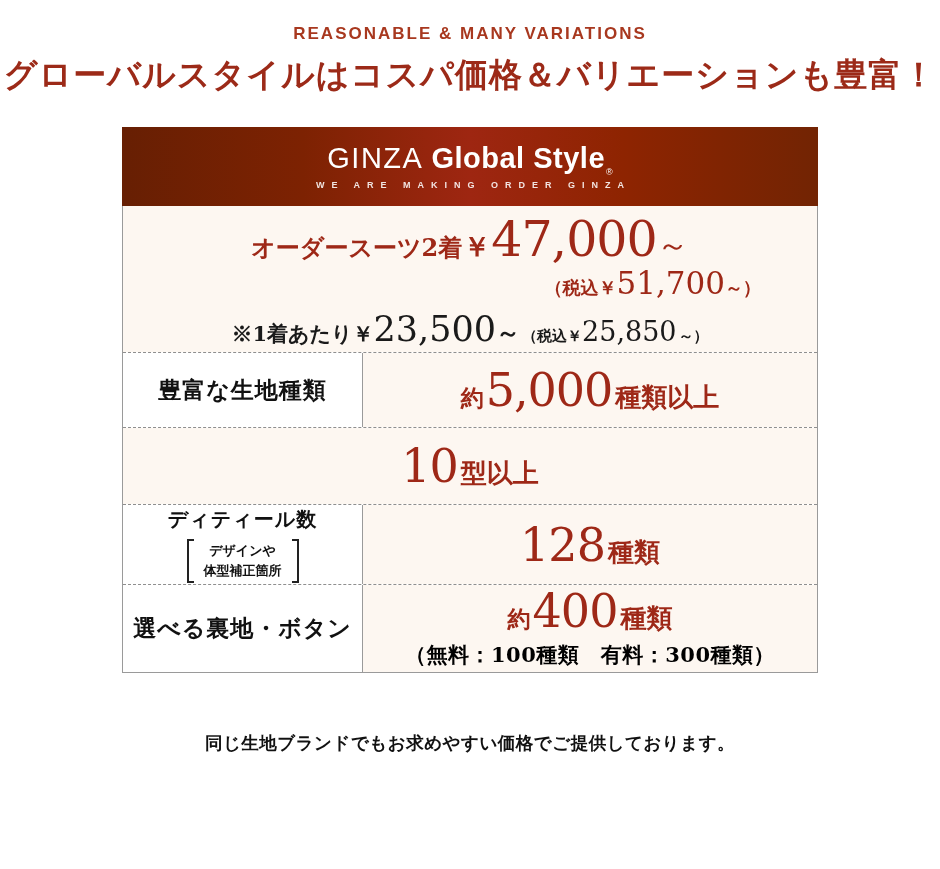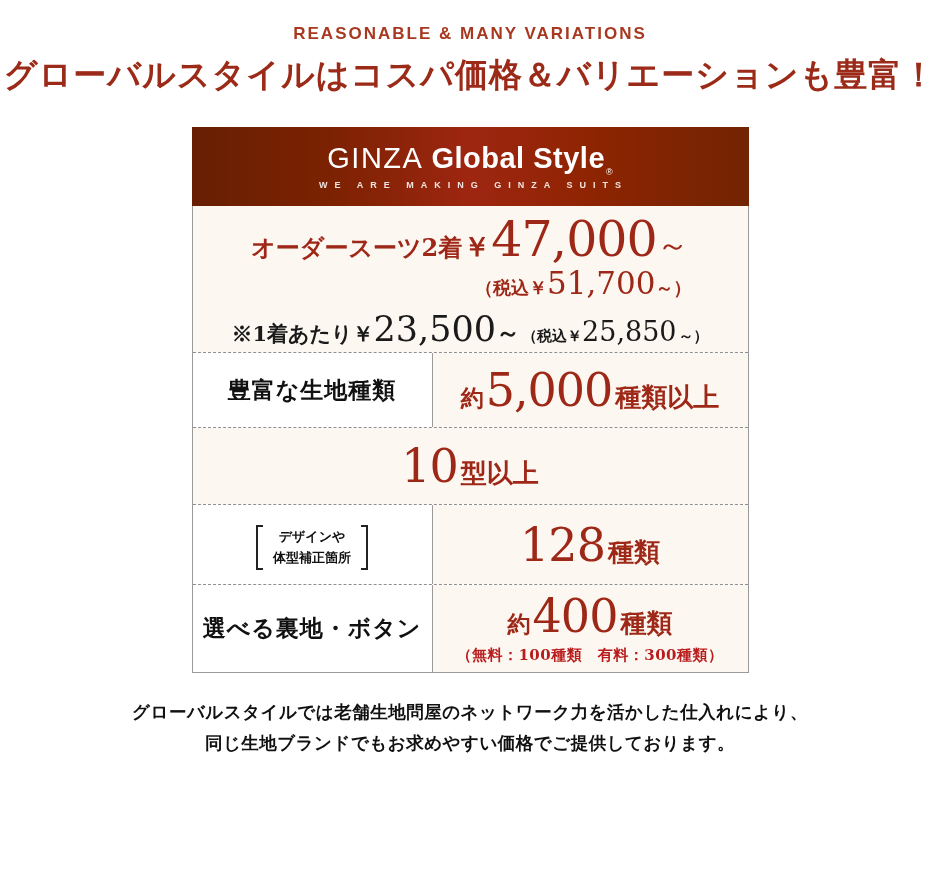--- a/index.html
+++ b/index.html
@@ -18,21 +18,21 @@
     font-weight:bold; font-size:17px; letter-spacing:2px;
     color:#a8381f;
   }
   .headline {
     margin-top:9px; text-align:center;
     font-size:33px; font-weight:bold; letter-spacing:1px;
     color:#9c2a18;
   }
 
   
-  .panel { width:557px; margin:29px auto 4px auto; }
+  .panel { width:696px; margin:29px auto 4px auto; }
 
   .brandbar {
     height:79px; width:100%;
     background:linear-gradient(90deg,#671f03 0%,#7d2202 26%,#9e2611 50%,#8e2401 72%,#722403 100%);
     display:flex; flex-direction:column; align-items:center; justify-content:center;
     color:#ffffff;
   }
   .logo { font-family:"Liberation Sans","DejaVu Sans",sans-serif; font-size:29px; line-height:1; white-space:nowrap; }
   .logo-ginza { font-weight:300; letter-spacing:1.5px; }
   .logo-main  { font-weight:bold; margin-left:8px; letter-spacing:0.5px; }
@@ -78,21 +78,21 @@
   .num-md    { font-size:35px; font-weight:500; }
   .note-tilde{ font-size:24px; font-weight:bold; }
   .tax-sm    { font-size:15px; font-weight:bold; margin-left:2px; }
   .num-sm    { font-size:27px; font-weight:500; }
 
   
   .val-line  { line-height:1; white-space:nowrap; }
   .pre  { font-size:23px; font-weight:bold; margin-right:2px; }
   .num  { font-size:46px; font-weight:500; letter-spacing:-1px; }
   .suf  { font-size:26px; font-weight:bold; margin-left:3px; }
-  .sub  { margin-top:7px; color:#b91c1c; font-size:15px; font-weight:bold; letter-spacing:0.5px; }
+  .sub  { margin-top:7px; color:#000000; font-size:21px; font-weight:bold; letter-spacing:0.5px; }
   .svc  { font-size:23px; font-weight:bold; letter-spacing:2px; }
 
   
   .lbl-sm { font-size:20px; font-weight:bold; letter-spacing:1px; }
   .bracket-wrap { display:flex; align-items:stretch; margin-top:6px; }
   .bracket { width:7px; }
   .bracket-l { border-left:2px solid #222; border-top:2px solid #222; border-bottom:2px solid #222; }
   .bracket-r { border-right:2px solid #222; border-top:2px solid #222; border-bottom:2px solid #222; }
   .bracket-notes { font-size:13px; font-weight:bold; line-height:1.55; padding:2px 10px; letter-spacing:0; }
 
@@ -109,21 +109,21 @@
 
   <div class="eyebrow">REASONABLE &amp; MANY VARIATIONS</div>
   <h1 class="headline">グローバルスタイルはコスパ価格＆バリエーションも豊富！</h1>
 
   <div class="panel">
 
     <div class="brandbar">
       <div class="logo">
         <span class="logo-ginza">GINZA</span><span class="logo-main">Global Style</span><span class="logo-reg">®</span>
       </div>
-      <div class="tagline">WE ARE MAKING GINZA SUITS</div>
+      <div class="tagline">WE ARE MAKING ORDER GINZA</div>
     </div>
 
     <div class="tbl">
 
       <div class="row r1">
         <div class="cell-value">
           <div class="price-line1">
             <span class="jp-bold">オーダースーツ2着</span><span class="yen">￥</span><span class="num-xl">47,000</span><span class="tilde-lg">～</span>
           </div>
           <div class="price-line2">
@@ -149,20 +149,21 @@
       <div class="row r3">
         <div class="cell-value">
           <div class="val-line">
             <span class="num">10</span><span class="suf">型以上</span>
           </div>
         </div>
       </div>
 
       <div class="row r4">
         <div class="cell-label">
+          <div class="lbl-sm">ディティール数</div>
           <div class="bracket-wrap">
             <span class="bracket bracket-l"></span>
             <div class="bracket-notes">
               <div>デザインや</div>
               <div>体型補正箇所</div>
             </div>
             <span class="bracket bracket-r"></span>
           </div>
         </div>
         <div class="cell-value">
@@ -182,17 +183,17 @@
           </div>
           <div class="sub">（無料：100種類　有料：300種類）</div>
         </div>
       </div>
 
 
     </div>
   </div>
 
   <p class="footnote">
-    <span>グローバルスタイルでは老舗生地問屋のネットワーク力を活かした仕入れにより、</span><br>
+    <br>
     <span>同じ生地ブランドでもお求めやすい価格でご提供しております。</span>
   </p>
 
 </div>
 
 </body></html>

